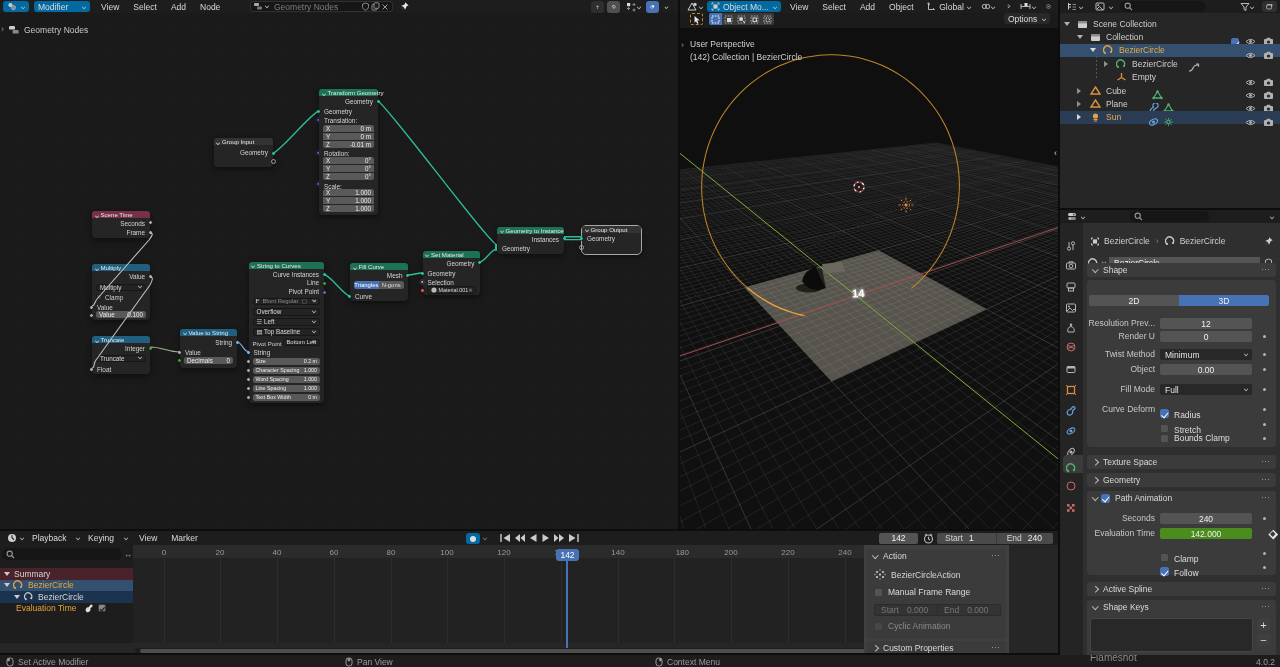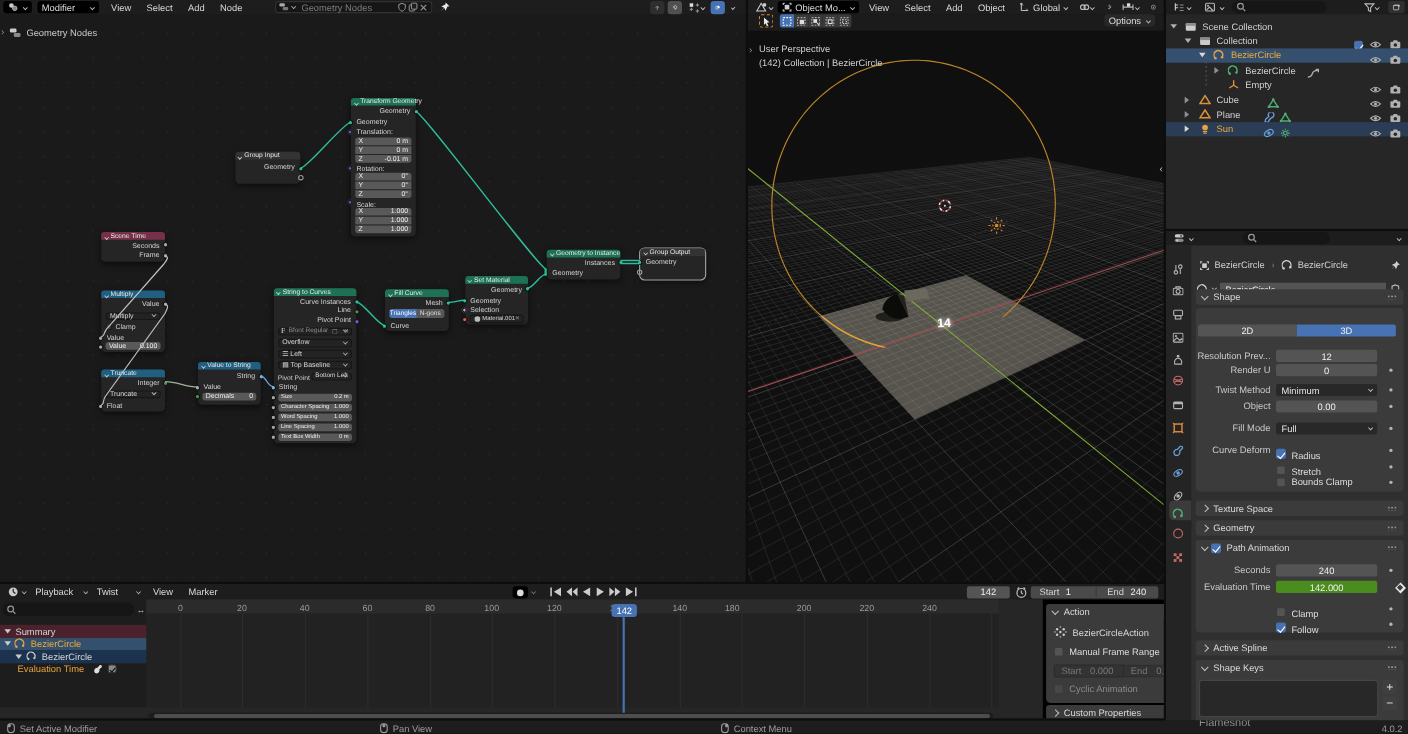--- a/index.html
+++ b/index.html
@@ -1,20 +1,20 @@
 <!DOCTYPE html>
 <html><head><meta charset="utf-8"><style>
 *{margin:0;padding:0;box-sizing:border-box}
 html,body{width:1280px;height:667px;overflow:hidden;background:#0d0d0d;
  font-family:"Liberation Sans",sans-serif;-webkit-font-smoothing:antialiased}
 .abs{position:absolute}
 .ed{position:absolute;overflow:hidden}
 .hdr{position:absolute;left:0;right:0;top:0;height:13px;background:#1d1d1d;display:flex;align-items:center;color:#d6d6d6;font-size:8.5px}
 .menu{padding:0 7px;color:#d9d9d9}
-.chip{background:#000000;border-radius:3px;height:11px;display:flex;align-items:center;padding:0 4px;color:#dcdcdc}
+.chip{background:#0369a1;border-radius:3px;height:11px;display:flex;align-items:center;padding:0 4px;color:#dcdcdc}
 .cvx{display:inline-block;width:4px;height:4px;border-right:1px solid #b9b9b9;border-bottom:1px solid #b9b9b9;transform:rotate(45deg) scale(.8);margin-left:3px;margin-top:-2px}
 .sock{position:absolute;width:5px;height:5px;border-radius:50%;border:1px solid #121212}
 .sockd{position:absolute;width:4.4px;height:4.4px;border:1px solid #121212;transform:rotate(45deg)}
 .node{position:absolute;background:#2a2a2acc;border-radius:4px;box-shadow:0 2px 6px rgba(0,0,0,.5);font-size:6.4px;color:#d4d4d4}
 .nhead{height:7px;border-radius:3px 3px 0 0;display:flex;align-items:center;padding-left:8.5px;color:#e8e8e8;font-size:6.1px;position:relative;white-space:nowrap}
 .nhead:before{content:"";position:absolute;left:2.5px;top:2.5px;width:3px;height:3px;border-right:1px solid #d0d0d0;border-bottom:1px solid #d0d0d0;transform:rotate(45deg) scale(.75)}
 .nrow{position:absolute;left:0;right:0;height:9px;display:flex;align-items:center;padding:0 5px;white-space:nowrap}
 .nout{justify-content:flex-end}
 .nfld{position:absolute;left:4px;right:4px;background:#595959;white-space:nowrap;border-radius:2.5px;height:7px;display:flex;align-items:center;justify-content:space-between;padding:0 3px;color:#eee;font-size:6.3px}
 .ndrop{position:absolute;left:4px;right:4px;background:#232323;white-space:nowrap;border:1px solid #161616;border-radius:2.5px;height:7.5px;display:flex;align-items:center;padding:0 3px;color:#d8d8d8;font-size:6.3px}
@@ -832,21 +832,21 @@
           <circle cx="5" cy="5" r="4" fill="#ccc"></circle>
           <path d="M5 5L5 2.2M5 5L7 6.5" stroke="#222" stroke-width="1.1"></path>
         </svg>
         <span class="cvx" style="margin:0"></span>
       </div>
 <div class="chip" style="width:56px;justify-content:space-between;background:transparent">
         <span>Playback</span>
         <span class="cvx" style="margin:0"></span>
       </div>
 <div class="chip" style="width:48px;justify-content:space-between;background:transparent">
-        <span>Twist</span>
+        <span>Keying</span>
         <span class="cvx" style="margin:0"></span>
       </div>
 <span class="menu">View</span>
       <span class="menu">Marker</span>
 <div class="abs" style="left:466px;top:2px;display:flex;align-items:center">
 <div class="chip" style="width:14px;justify-content:center">
           <span style="width:6px;height:6px;border-radius:50%;background:#ddd"></span>
         </div>
 <span class="cvx" style="margin-left:3px;opacity:.6"></span>
 </div>
@@ -898,21 +898,21 @@
 <div class="abs" style="left:0;top:0;width:1058px;height:122px;overflow:hidden;pointer-events:none">
       <div class="abs" style="left:149px;top:16.5px;width:30px;text-align:center;color:#9a9a9a;font-size:8px">0</div>
       <div class="abs" style="left:205px;top:16.5px;width:30px;text-align:center;color:#9a9a9a;font-size:8px">20</div>
       <div class="abs" style="left:262px;top:16.5px;width:30px;text-align:center;color:#9a9a9a;font-size:8px">40</div>
       <div class="abs" style="left:319px;top:16.5px;width:30px;text-align:center;color:#9a9a9a;font-size:8px">60</div>
       <div class="abs" style="left:376px;top:16.5px;width:30px;text-align:center;color:#9a9a9a;font-size:8px">80</div>
       <div class="abs" style="left:432px;top:16.5px;width:30px;text-align:center;color:#9a9a9a;font-size:8px">100</div>
       <div class="abs" style="left:489px;top:16.5px;width:30px;text-align:center;color:#9a9a9a;font-size:8px">120</div>
       <div class="abs" style="left:546px;top:16.5px;width:30px;text-align:center;color:#9a9a9a;font-size:8px">140</div>
       <div class="abs" style="left:603px;top:16.5px;width:30px;text-align:center;color:#9a9a9a;font-size:8px">140</div>
-      <div class="abs" style="left:659px;top:16.5px;width:30px;text-align:left;color:#9a9a9a;font-size:8px">180</div>
+      <div class="abs" style="left:659px;top:16.5px;width:30px;text-align:right;color:#9a9a9a;font-size:8px">180</div>
       <div class="abs" style="left:716px;top:16.5px;width:30px;text-align:center;color:#9a9a9a;font-size:8px">200</div>
       <div class="abs" style="left:773px;top:16.5px;width:30px;text-align:center;color:#9a9a9a;font-size:8px">220</div>
       <div class="abs" style="left:830px;top:16.5px;width:30px;text-align:center;color:#9a9a9a;font-size:8px">240</div>
     </div>
 <div class="abs" style="left:133px;top:27px;right:150px;bottom:10px;background:#222222;overflow:hidden">
       <div class="abs" style="left:31px;top:0;width:1px;height:200px;background:#2d2d2d"></div>
       <div class="abs" style="left:87px;top:0;width:1px;height:200px;background:#2d2d2d"></div>
       <div class="abs" style="left:144px;top:0;width:1px;height:200px;background:#2d2d2d"></div>
       <div class="abs" style="left:201px;top:0;width:1px;height:200px;background:#2d2d2d"></div>
       <div class="abs" style="left:258px;top:0;width:1px;height:200px;background:#2d2d2d"></div>
@@ -949,21 +949,21 @@
       </span>
 </div>
 
 <div class="abs" style="left:4px;top:40.5px;width:0;height:0;border-left:3.5px solid transparent;border-right:3.5px solid transparent;border-top:4.5px solid #ccc"></div>
 <div class="abs" style="left:4px;top:52px;width:0;height:0;border-left:3.5px solid transparent;border-right:3.5px solid transparent;border-top:4.5px solid #ccc"></div>
 <div class="abs" style="left:14px;top:63.5px;width:0;height:0;border-left:3.5px solid transparent;border-right:3.5px solid transparent;border-top:4.5px solid #ccc"></div>
 <div class="abs" style="left:566px;top:30px;width:1.5px;height:88px;background:#4772b3"></div>
 <div class="abs" style="left:556px;top:18px;width:23px;height:12px;background:#4772b3;border-radius:3px;color:#fff;font-size:8.5px;display:flex;align-items:center;justify-content:center">142</div>
 <div class="abs" style="left:135px;top:117px;right:155px;height:5px;background:#1d1d1d;border-radius:3px"></div>
 <div class="abs" style="left:140px;top:117.5px;width:760px;height:4px;background:#4d4d4d;border-radius:2px"></div>
-<div class="abs" style="left:948px;top:14px;width:145px;bottom:0;background:#000000">
+<div class="abs" style="left:864px;top:14px;width:145px;bottom:0;background:#404040">
 <div class="abs" style="left:3px;right:3px;top:4px;height:90px;background:#3b3b3b;border-radius:4px"></div>
       <div class="panhd" style="top:4px;left:3px;right:3px"><span class="carD"></span>Action<span class="grip"></span></div>
 <div class="abs" style="left:10px;top:24px;display:flex;align-items:center;color:#d8d8d8;font-size:8.5px">
 <svg width="12" height="11" viewBox="0 0 12 11" style="margin-right:5px">
           <circle cx="3" cy="3" r="1.1" fill="#ccc"></circle>
           <circle cx="9" cy="3" r="1.1" fill="#ccc"></circle>
           <circle cx="6" cy="5.5" r="1.1" fill="#ccc"></circle>
           <circle cx="3" cy="8" r="1.1" fill="#ccc"></circle>
           <circle cx="9" cy="8" r="1.1" fill="#ccc"></circle>
           <circle cx="6" cy="1" r=".8" fill="#999"></circle>

